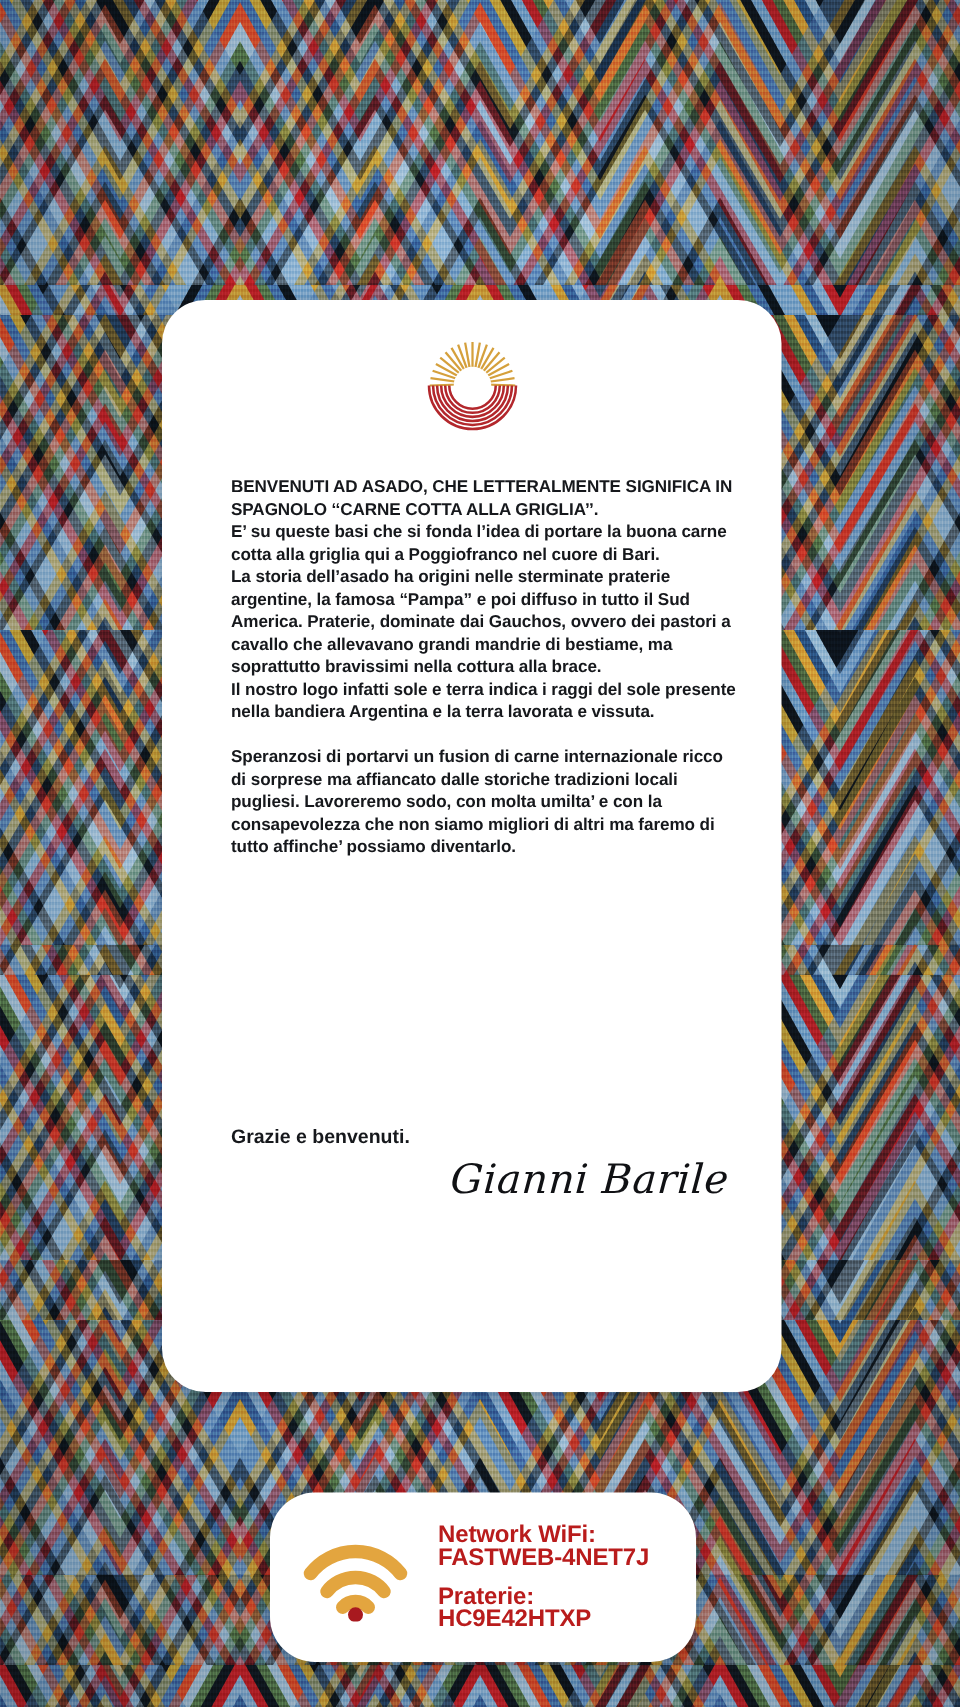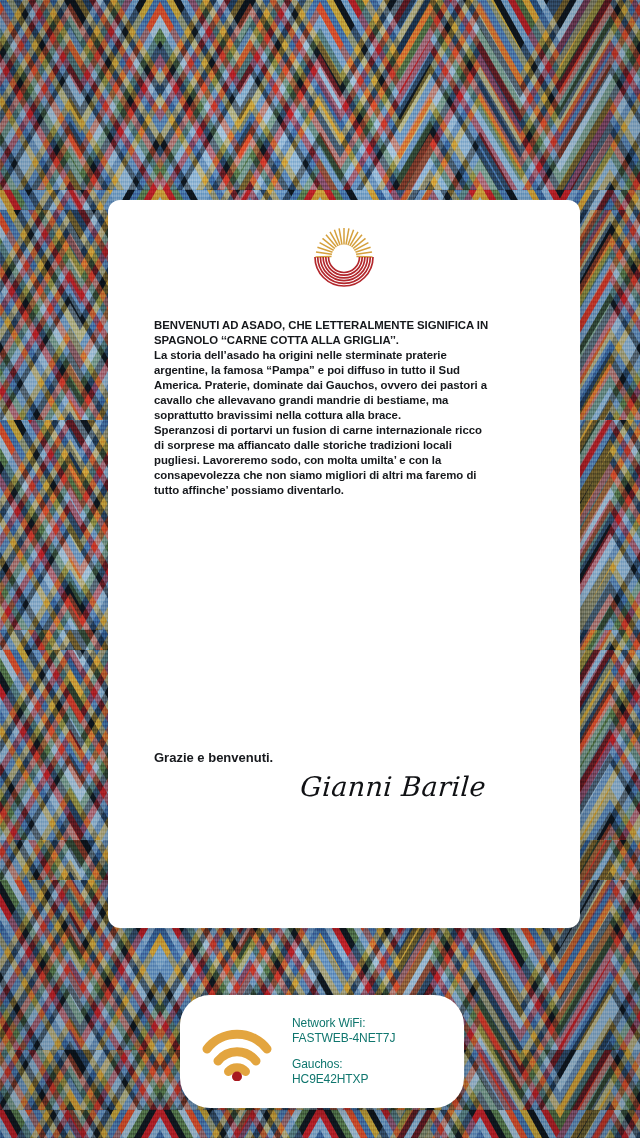--- a/index.html
+++ b/index.html
@@ -49,24 +49,24 @@
     inset: 0;
     pointer-events: none;
     background: radial-gradient(ellipse at 50% 45%, rgba(0,0,0,0) 45%, rgba(0,0,0,0.22) 100%);
   }
 
   
   #welcome-card {
     position: absolute;
     left: 108px;
     top: 200px;
-    width: 472px;
+    width: 413px;
     height: 728px;
     background: #ffffff;
-    border-radius: 12px;
+    border-radius: 29px;
     box-shadow: 0 4px 18px rgba(0,0,0,0.28);
     overflow: hidden;
   }
 
   
   #logo-wrap {
     position: absolute;
     left: 0; right: 0;
     top: 26px;
     display: flex;
@@ -85,21 +85,21 @@
     font-size: 11.4px;
     line-height: 15.0px;
     font-weight: bold;
     color: #16181c;
     letter-spacing: -0.05px;
     margin: 0;
   }
   .para.heading {
     text-transform: uppercase;
   }
-  .para.spaced-before { }
+  .para.spaced-before { margin-top: 15px; }
 
   #signature-block {
     position: absolute;
     left: 46px;
     top: 550px;
     width: 338px;
   }
   #thanks-line {
     font-size: 13px;
     line-height: 15px;
@@ -132,24 +132,24 @@
     display: flex;
     align-items: center;
     padding: 0 22px 0 20px;
     gap: 18px;
   }
   #wifi-icon { flex: 0 0 auto; }
   #wifi-text { display: flex; flex-direction: column; }
   .wifi-group { margin-bottom: 0; }
   .wifi-group + .wifi-group { margin-top: 10px; }
   .wifi-label, .wifi-value {
-    font-size: 12px;
+    font-size: 16px;
     line-height: 15.4px;
-    font-weight: normal;
-    color: #0f766e;
+    font-weight: bold;
+    color: #b91c1c;
     letter-spacing: -0.1px;
     white-space: nowrap;
   }
 </style>
 </head>
 <body>
 
 <div id="page">
 
   <svg id="bg-textile" viewBox="0 0 640 1138" preserveAspectRatio="none">
@@ -265,21 +265,23 @@
           <path d="M 15.1 31 A 20.9 20.9 0 0 0 56.9 31"></path>
           <path d="M 12.4 31 A 23.6 23.6 0 0 0 59.6 31"></path>
           <path d="M 9.7 31 A 26.3 26.3 0 0 0 62.3 31"></path>
           <path d="M 7.0 31 A 29.0 29.0 0 0 0 65.0 31"></path>
         </g>
       </svg>
     </div>
 
     <div id="letter-body">
       <p class="para heading">BENVENUTI AD ASADO, CHE LETTERALMENTE SIGNIFICA IN SPAGNOLO ‘‘CARNE COTTA ALLA GRIGLIA’’.</p>
+      <p class="para">E’ su queste basi che si fonda l’idea di portare la buona carne cotta alla griglia qui a Poggiofranco nel cuore di Bari.</p>
       <p class="para">La storia dell’asado ha origini  nelle sterminate praterie argentine, la famosa “Pampa” e poi diffuso in tutto il Sud America. Praterie, dominate dai Gauchos, ovvero dei pastori a cavallo che allevavano grandi mandrie di bestiame, ma soprattutto bravissimi nella cottura alla brace.</p>
+      <p class="para">Il nostro logo infatti sole e terra indica i raggi del sole presente nella bandiera Argentina e la terra lavorata e vissuta.</p>
       <p class="para spaced-before">Speranzosi di portarvi un fusion di carne internazionale ricco di sorprese ma affiancato dalle storiche tradizioni locali pugliesi. Lavoreremo sodo, con molta umilta’ e con la consapevolezza che non siamo migliori di altri ma faremo di tutto affinche’ possiamo diventarlo.</p>
     </div>
 
     <div id="signature-block">
       <div id="thanks-line">Grazie e benvenuti.</div>
       <div id="signature-name">Gianni Barile</div>
     </div>
 
   </div>
 
@@ -293,20 +295,20 @@
       </g>
       <circle cx="37" cy="53.5" r="5" fill="#a8191f"></circle>
     </svg>
 
     <div id="wifi-text">
       <div class="wifi-group">
         <div class="wifi-label">Network WiFi:</div>
         <div class="wifi-value">FASTWEB-4NET7J</div>
       </div>
       <div class="wifi-group">
-        <div class="wifi-label">Gauchos:</div>
+        <div class="wifi-label">Praterie:</div>
         <div class="wifi-value">HC9E42HTXP</div>
       </div>
     </div>
 
   </div>
 
 </div>
 
 </body></html>

